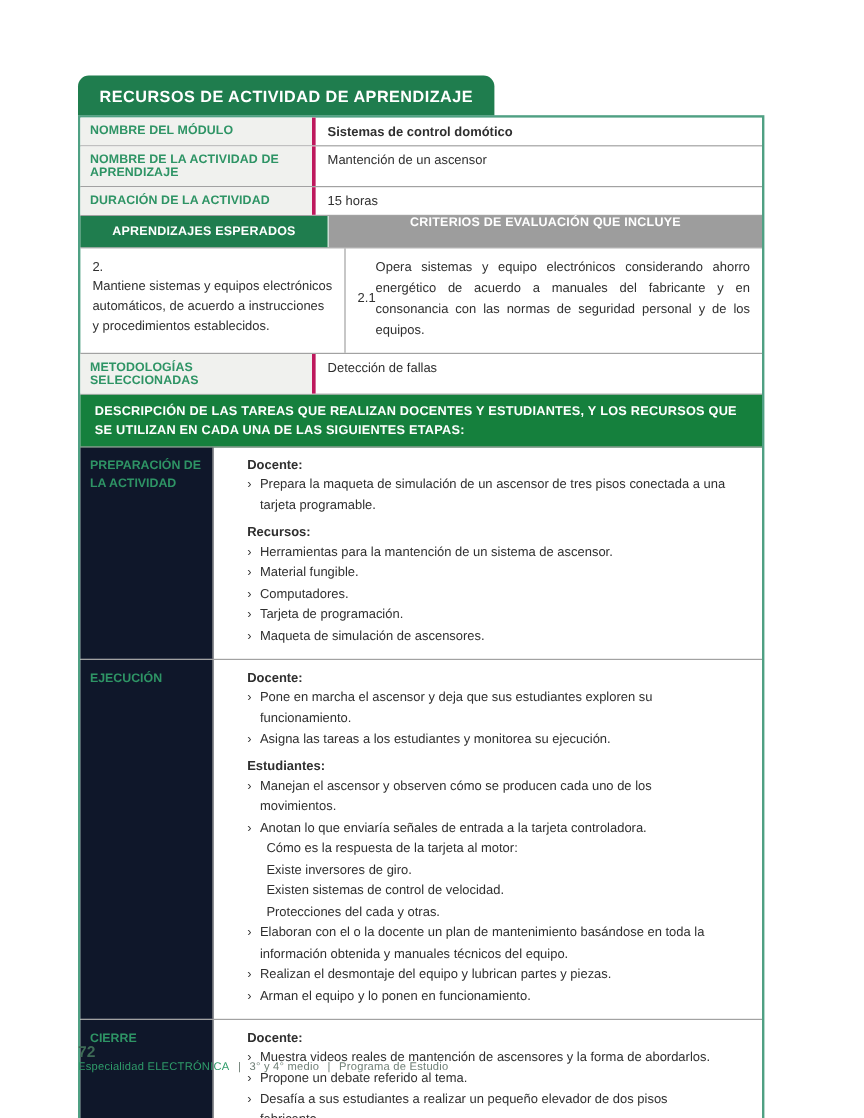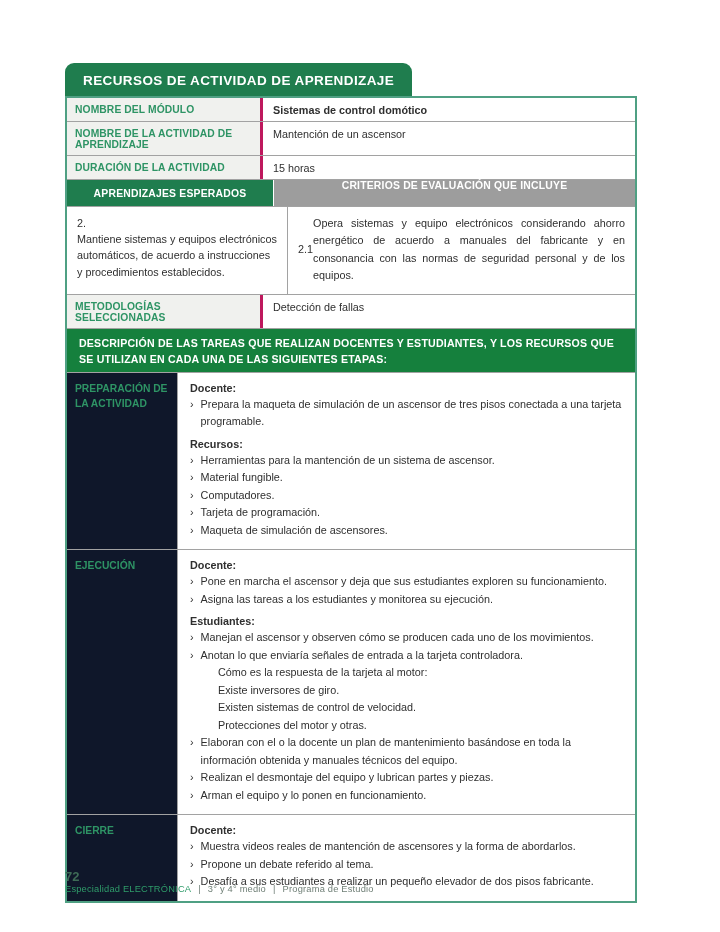--- a/index.html
+++ b/index.html
@@ -63,26 +63,26 @@
 
   .stage-row { display: flex; border-bottom: 1px solid #a2a2a2; }
   .stage-row.last { border-bottom: none; }
   .stage-label {
     width: 111px; flex: none;
     background: #0f172a;
     color: #2e9465; font-size: 10.3px; font-weight: bold; line-height: 1.45;
     padding: 9px 6px 8px 8px;
     border-right: 1px solid #a2a2a2;
   }
-  .stage-content { flex: 1; padding: 7px 12px 10px; font-size: 10.8px; }
+  .stage-content { flex: 1; padding: 7px 28px 10px; font-size: 10.8px; }
   .group-heading { font-weight: bold; margin: 7px 0 2px; }
   .group-heading.first { margin-top: 2px; }
   .b-item { display: flex; gap: 7px; line-height: 1.62; }
   .b-mark { flex: none; }
-  .sub-item { margin-left: 28px; line-height: 1.62; }
+  .sub-item { margin-left: 16px; line-height: 1.62; }
 
   
   .footer { position: absolute; left: 65px; top: 869px; display: flex; align-items: baseline; flex-direction: column; }
   .page-num { color: #3e6b56; font-weight: bold; font-size: 13px; width: 50px; flex: none; }
   .footer-text { font-size: 9.3px; letter-spacing: 0.2px; color: #6f7f76; display: flex; align-items: flex-end; }
   .footer-text .spec { color: #2f9c6a; }
   .footer-text .sep { margin: 0 7px; }
 </style>
 </head>
 <body>
@@ -178,21 +178,21 @@
           <span class="b-mark">›</span>
           <span>Manejan el ascensor y observen cómo se producen cada uno de los movimientos.</span>
         </div>
         <div class="b-item">
           <span class="b-mark">›</span>
           <span>Anotan lo que enviaría señales de entrada a la tarjeta controladora.</span>
         </div>
         <div class="sub-item">Cómo es la respuesta de la tarjeta al motor:</div>
         <div class="sub-item">Existe inversores de giro.</div>
         <div class="sub-item">Existen sistemas de control de velocidad.</div>
-        <div class="sub-item">Protecciones del motor y otras.</div>
+        <div class="sub-item">Protecciones del cada y otras.</div>
         <div class="b-item">
           <span class="b-mark">›</span>
           <span>Elaboran con el o la docente un plan de mantenimiento basándose en toda la información obtenida y manuales técnicos del equipo.</span>
         </div>
         <div class="b-item">
           <span class="b-mark">›</span>
           <span>Realizan el desmontaje del equipo y lubrican partes y piezas.</span>
         </div>
         <div class="b-item">
           <span class="b-mark">›</span>

